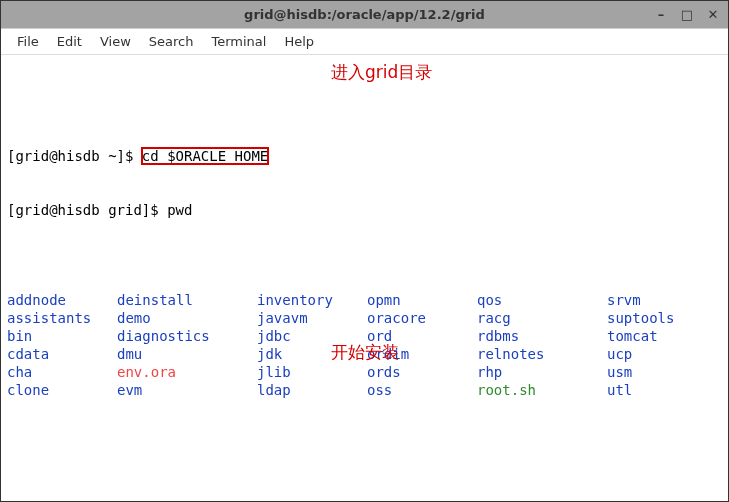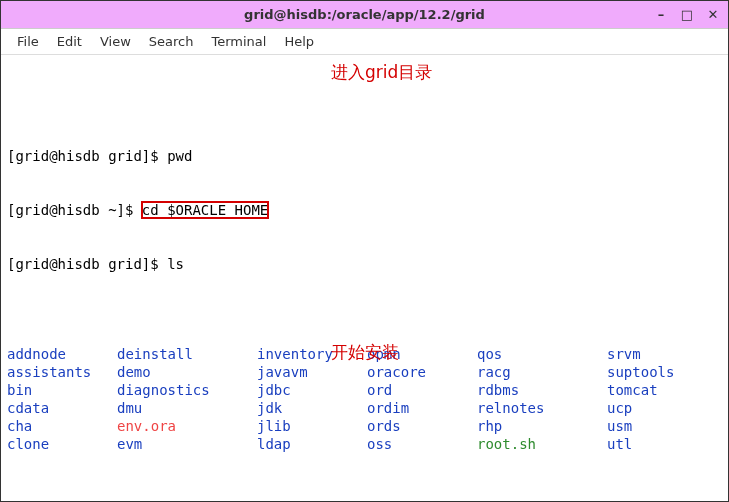--- a/index.html
+++ b/index.html
@@ -7,21 +7,21 @@
     margin: 0;
     padding: 0;
     font-family: "DejaVu Sans", Arial, sans-serif;
     background: #fff;
     width: 729px;
     height: 502px;
     border: 1px solid #333;
     position: relative;
   }
   .titlebar {
-    background: #f0abfc;
+    background: #a3a3a3;
     height: 28px;
     display: flex;
     align-items: center;
     justify-content: center;
     border-bottom: 1px solid #ccc;
     position: relative;
   }
   .titlebar-title {
     font-weight: bold;
     font-size: 13px;
@@ -107,23 +107,22 @@
   <span>View</span>
   <span>Search</span>
   <span>Terminal</span>
   <span>Help</span>
 </div>
 
 <div class="terminal">
 
   <div class="annotation" style="top:8px;left:330px;">进入grid目录</div>
 
+  <div class="termline"><span class="prompt">[grid@hisdb ~]$ </span><span class="redbox">cd $ORACLE_HOME</span></div>
   <div class="termline"><span class="prompt">[grid@hisdb grid]$ </span><span>pwd</span></div>
-  <div class="termline"><span class="prompt">[grid@hisdb ~]$ </span><span class="redbox">cd $ORACLE_HOME</span></div>
-  <div class="termline"><span class="prompt">[grid@hisdb grid]$ </span><span>ls</span></div>
 
   
   <div id="ls-grid" class="ls-cols"><span class="ls-cell dir-blue">addnode</span><span class="ls-cell dir-blue">deinstall</span><span class="ls-cell dir-blue">inventory</span><span class="ls-cell dir-blue">opmn</span><span class="ls-cell dir-blue">qos</span><span class="ls-cell dir-blue">srvm</span><span class="ls-cell dir-blue">assistants</span><span class="ls-cell dir-blue">demo</span><span class="ls-cell dir-blue">javavm</span><span class="ls-cell dir-blue">oracore</span><span class="ls-cell dir-blue">racg</span><span class="ls-cell dir-blue">suptools</span><span class="ls-cell dir-blue">bin</span><span class="ls-cell dir-blue">diagnostics</span><span class="ls-cell dir-blue">jdbc</span><span class="ls-cell dir-blue">ord</span><span class="ls-cell dir-blue">rdbms</span><span class="ls-cell dir-blue">tomcat</span><span class="ls-cell dir-blue">cdata</span><span class="ls-cell dir-blue">dmu</span><span class="ls-cell dir-blue">jdk</span><span class="ls-cell dir-blue">ordim</span><span class="ls-cell dir-blue">relnotes</span><span class="ls-cell dir-blue">ucp</span><span class="ls-cell dir-blue">cha</span><span class="ls-cell file-black">env.ora</span><span class="ls-cell dir-blue">jlib</span><span class="ls-cell dir-blue">ords</span><span class="ls-cell dir-blue">rhp</span><span class="ls-cell dir-blue">usm</span><span class="ls-cell dir-blue">clone</span><span class="ls-cell dir-blue">evm</span><span class="ls-cell dir-blue">ldap</span><span class="ls-cell dir-blue">oss</span><span class="ls-cell exec-green">root.sh</span><span class="ls-cell dir-blue">utl</span></div>
 
   
 
   <div class="annotation" style="top:288px;left:330px;">开始安装</div>
 
 </div>
 

